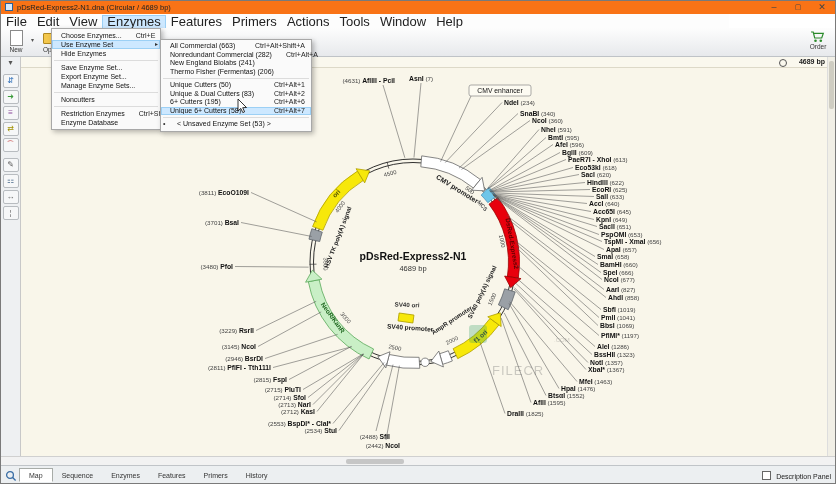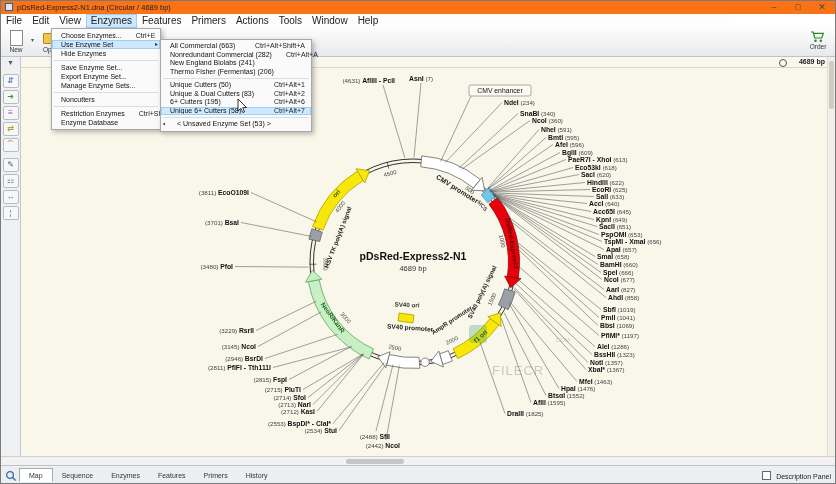--- a/index.html
+++ b/index.html
@@ -4,21 +4,21 @@
 <style>
   html,body{margin:0;padding:0;background:#888;}
   #win{position:relative;width:836px;height:484px;background:#fff;overflow:hidden;
        font-family:"Liberation Sans",sans-serif;border:1px solid #7a7a7a;box-sizing:border-box;}
   
   #titlebar{position:absolute;left:0;top:0;width:836px;height:13px;background:#f97316;font-size:7.5px;color:#222;}
   #appicon{position:absolute;left:4px;top:2px;width:8px;height:8px;background:#d6e9fb;border:1px solid #2a6099;box-sizing:border-box;}
   #titletext{position:absolute;left:16px;top:2px;white-space:nowrap;}
   .winbtn{position:absolute;top:0;width:22px;height:12px;text-align:center;font-size:9px;line-height:12px;color:#444;}
   
-  #menubar{position:absolute;left:0;top:13px;width:728px;height:14px;background:#fdfdfd;font-size:10px;color:#222;}
+  #menubar{position:absolute;left:0;top:13px;width:728px;height:14px;background:#fdfdfd;font-size:13px;color:#222;}
   .mbitem{display:inline-block;padding:2px 5px;height:10px;line-height:10px;}
   .mbactive{background:#cde8ff;outline:1px solid #9cd0f5;outline-offset:-1px;}
   
   #toolbar{position:absolute;left:0;top:27px;width:836px;height:29px;
            background:linear-gradient(#fdfdfd,#e7e9ec);border-bottom:1px solid #bfc3c7;box-sizing:border-box;}
   .tbgroup{position:absolute;top:2px;text-align:center;font-size:6.5px;color:#333;}
   .docicon{width:13px;height:16px;background:#fff;border:1px solid #8a8a8a;margin:0 auto;box-sizing:border-box;}
   .foldericon{width:16px;height:11px;background:#f3c74c;border:1px solid #b08820;margin:3px auto 2px;box-sizing:border-box;border-radius:1px;}
   .ddarrow{position:absolute;right:-7px;top:6px;font-size:6px;color:#555;}
   

